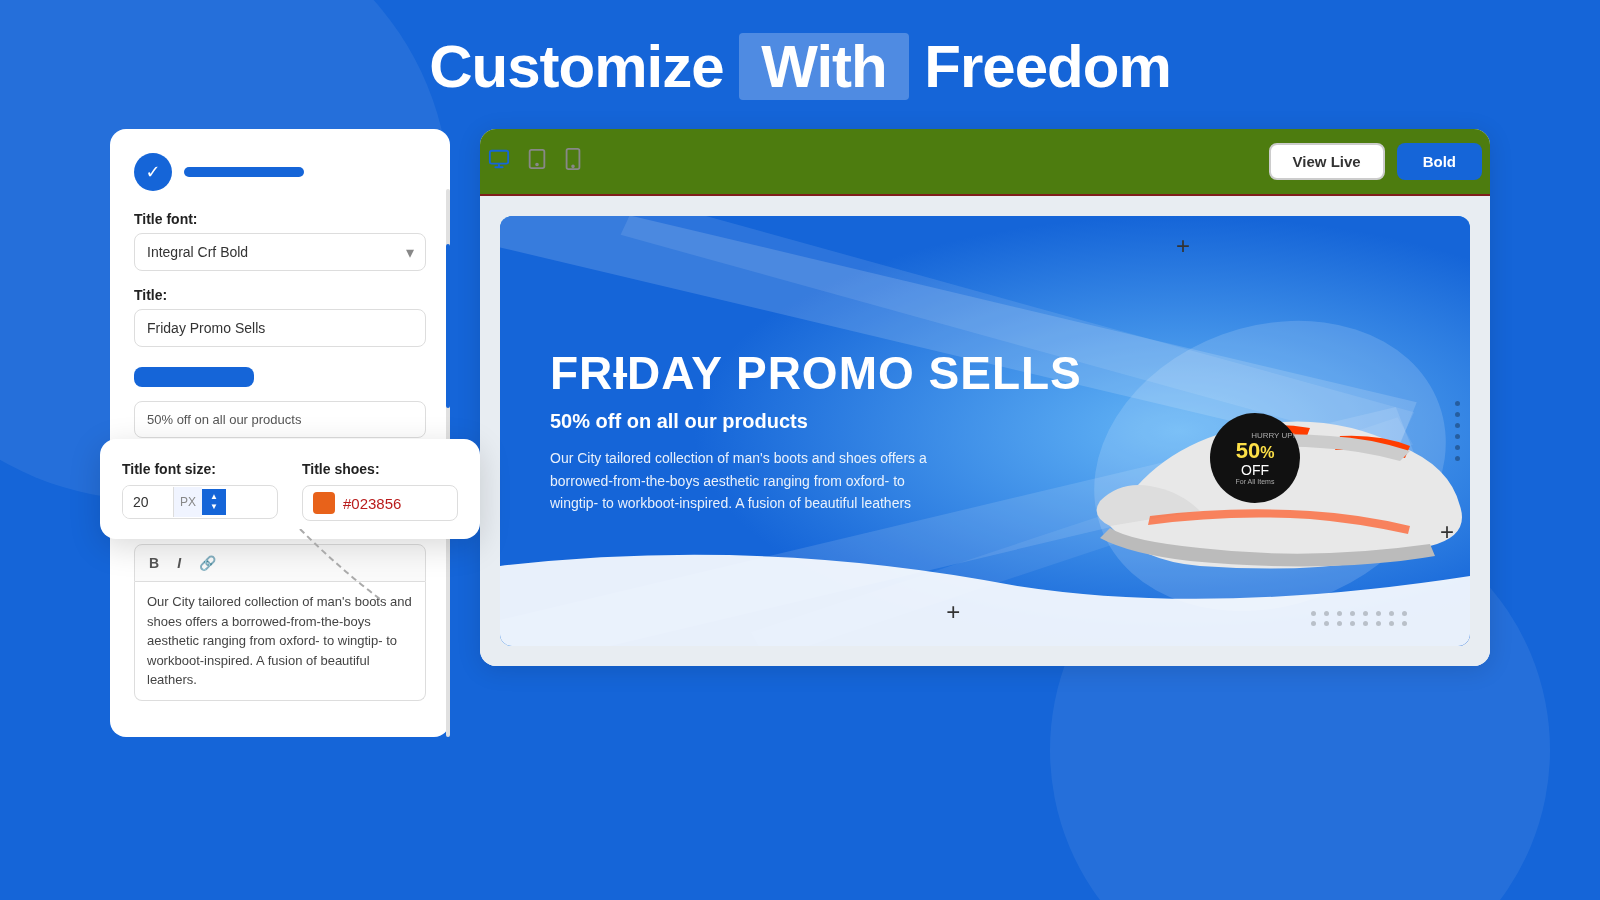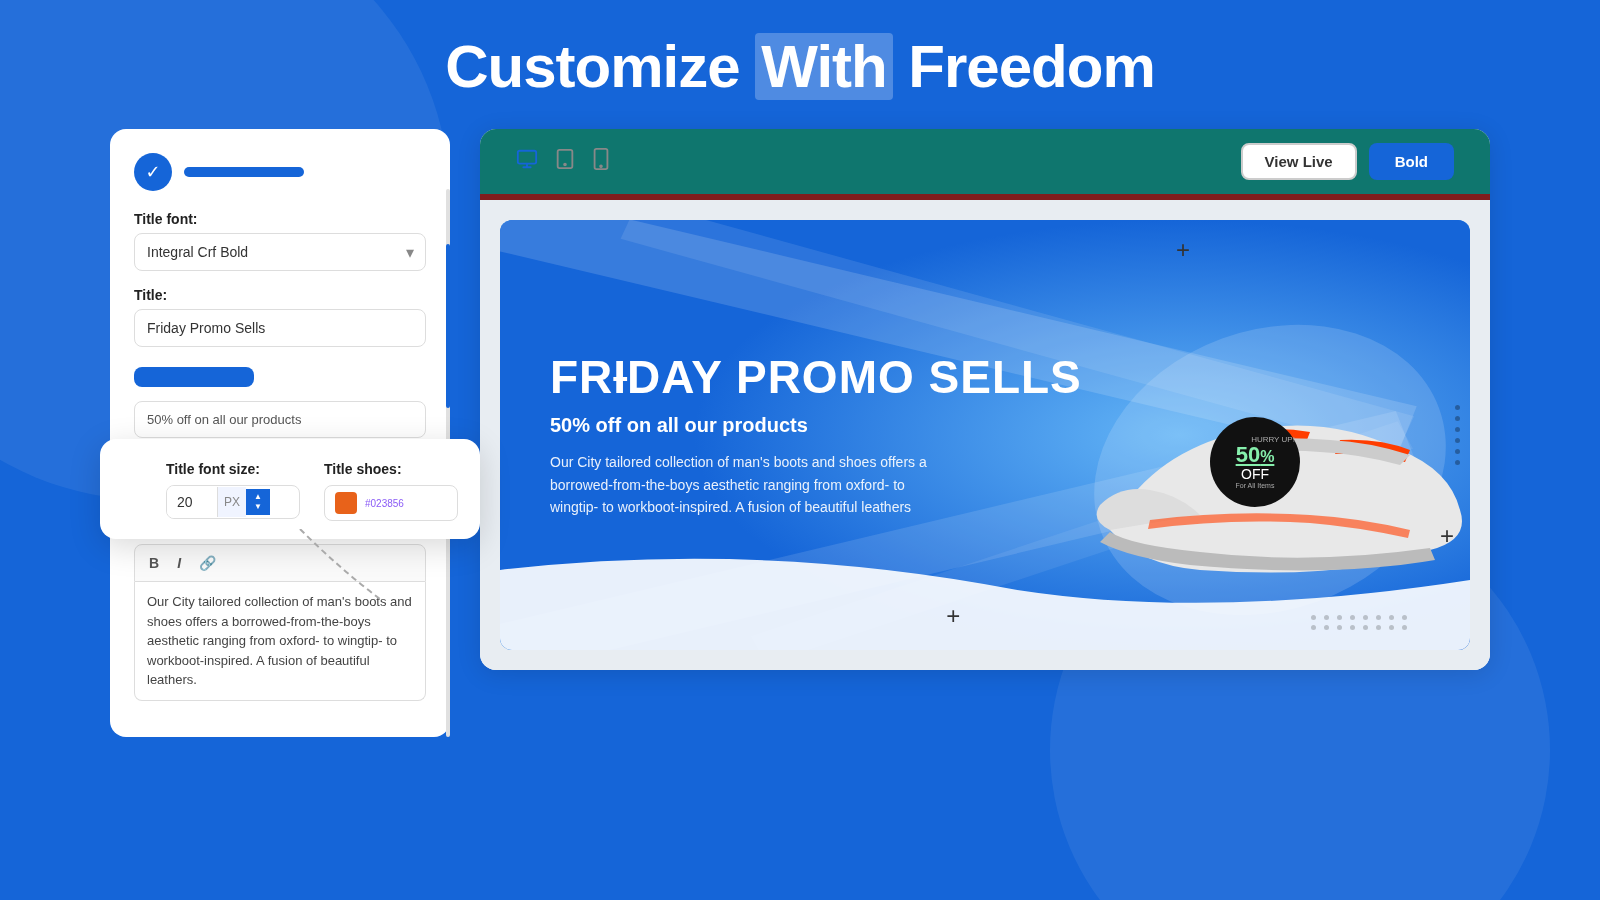--- a/index.html
+++ b/index.html
@@ -39,21 +39,21 @@
     }
     .page-title h1 {
       font-size: 60px;
       font-weight: 800;
       color: #fff;
       letter-spacing: -1px;
     }
     .page-title h1 span.highlight {
       background: rgba(255,255,255,0.25);
       border-radius: 4px;
-      padding: 0 6px;
+      padding: 0 22px;
     }
 
     .main-content {
       display: flex;
       gap: 30px;
       padding: 0 110px;
       position: relative;
       z-index: 2;
       align-items: flex-start;
     }
@@ -150,21 +150,20 @@
       background: #fff;
       border-radius: 16px;
       padding: 22px 22px 18px;
       box-shadow: 0 8px 32px rgba(0,0,0,0.15);
       width: 380px;
       z-index: 10;
     }
     .sub-panel-row {
       display: flex;
       gap: 24px;
-      margin-left: 44px;
     }
     .sub-group {
       flex: 1;
     }
     .sub-label {
       font-size: 14px;
       font-weight: 700;
       color: #222;
       margin-bottom: 8px;
     }
@@ -214,22 +213,22 @@
       overflow: hidden;
       padding: 6px 10px;
       gap: 8px;
     }
     .color-swatch {
       width: 22px; height: 22px;
       border-radius: 4px;
       flex-shrink: 0;
     }
     .color-hex {
-      font-size: 10px;
-      color: #8b5cf6;
+      font-size: 15px;
+      color: #b91c1c;
     }
 
     
     .subtitle-row {
       display: flex;
       gap: 16px;
       margin-bottom: 14px;
     }
     .subtitle-col {
       flex: 1;
@@ -282,23 +281,23 @@
       background: #f0f4f8;
       border-radius: 16px;
       overflow: hidden;
       box-shadow: 0 4px 24px rgba(0,0,0,0.12);
     }
 
     .right-toolbar {
       display: flex;
       align-items: center;
       justify-content: space-between;
-      padding: 14px 36px;
-      background: #0f766e;
-      border-bottom: 6px solid #7f1d1d;
+      padding: 14px 8px;
+      background: #4d7c0f;
+      border-bottom: 2px solid #7f1d1d;
     }
     .device-icons {
       display: flex;
       gap: 16px;
       align-items: center;
     }
     .device-icon {
       color: #888;
       font-size: 20px;
       cursor: pointer;
@@ -398,23 +397,22 @@
     }
     .badge-hurry {
       font-size: 8px;
       text-transform: uppercase;
       color: #aaa;
       padding-left: 36px;
     }
     .badge-percent {
       font-size: 22px;
       font-weight: 900;
-      color: #86efac;
+      color: #fde047;
       line-height: 1;
-      text-decoration: underline;
     }
     .badge-off {
       font-size: 14px;
       font-weight: 400;
     }
     .badge-items {
       font-size: 7px;
       color: #aaa;
     }
 

